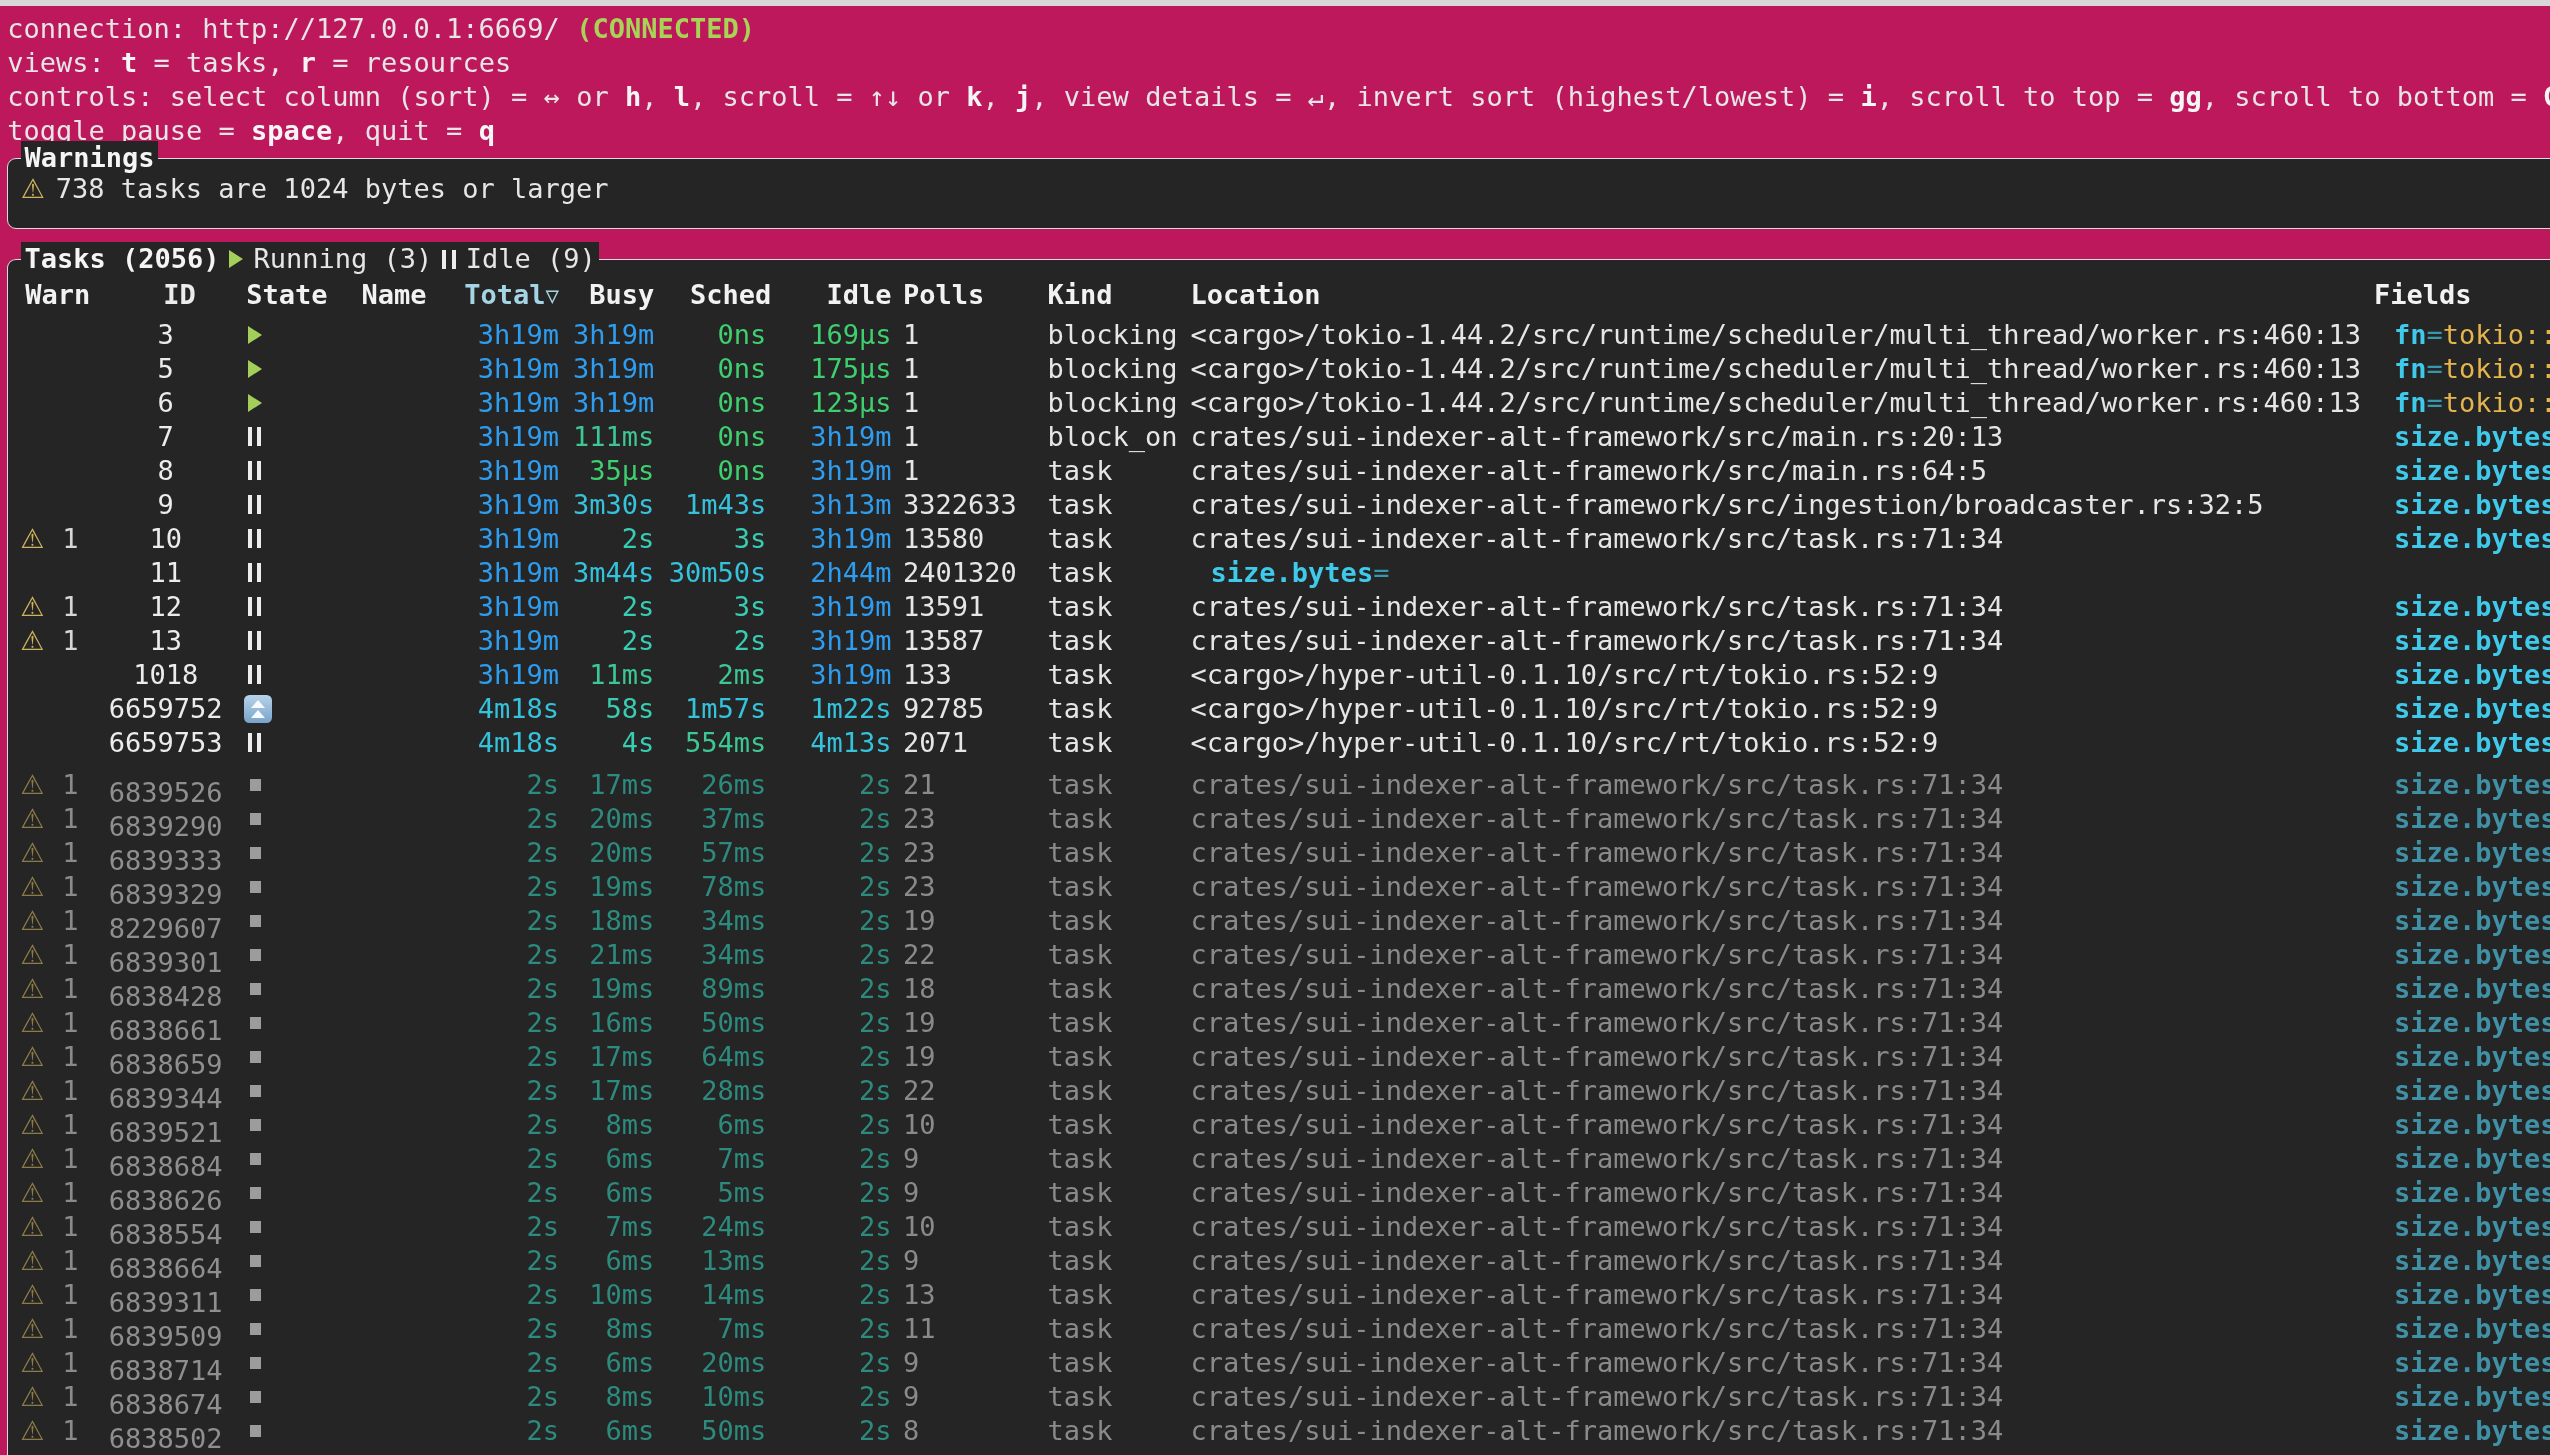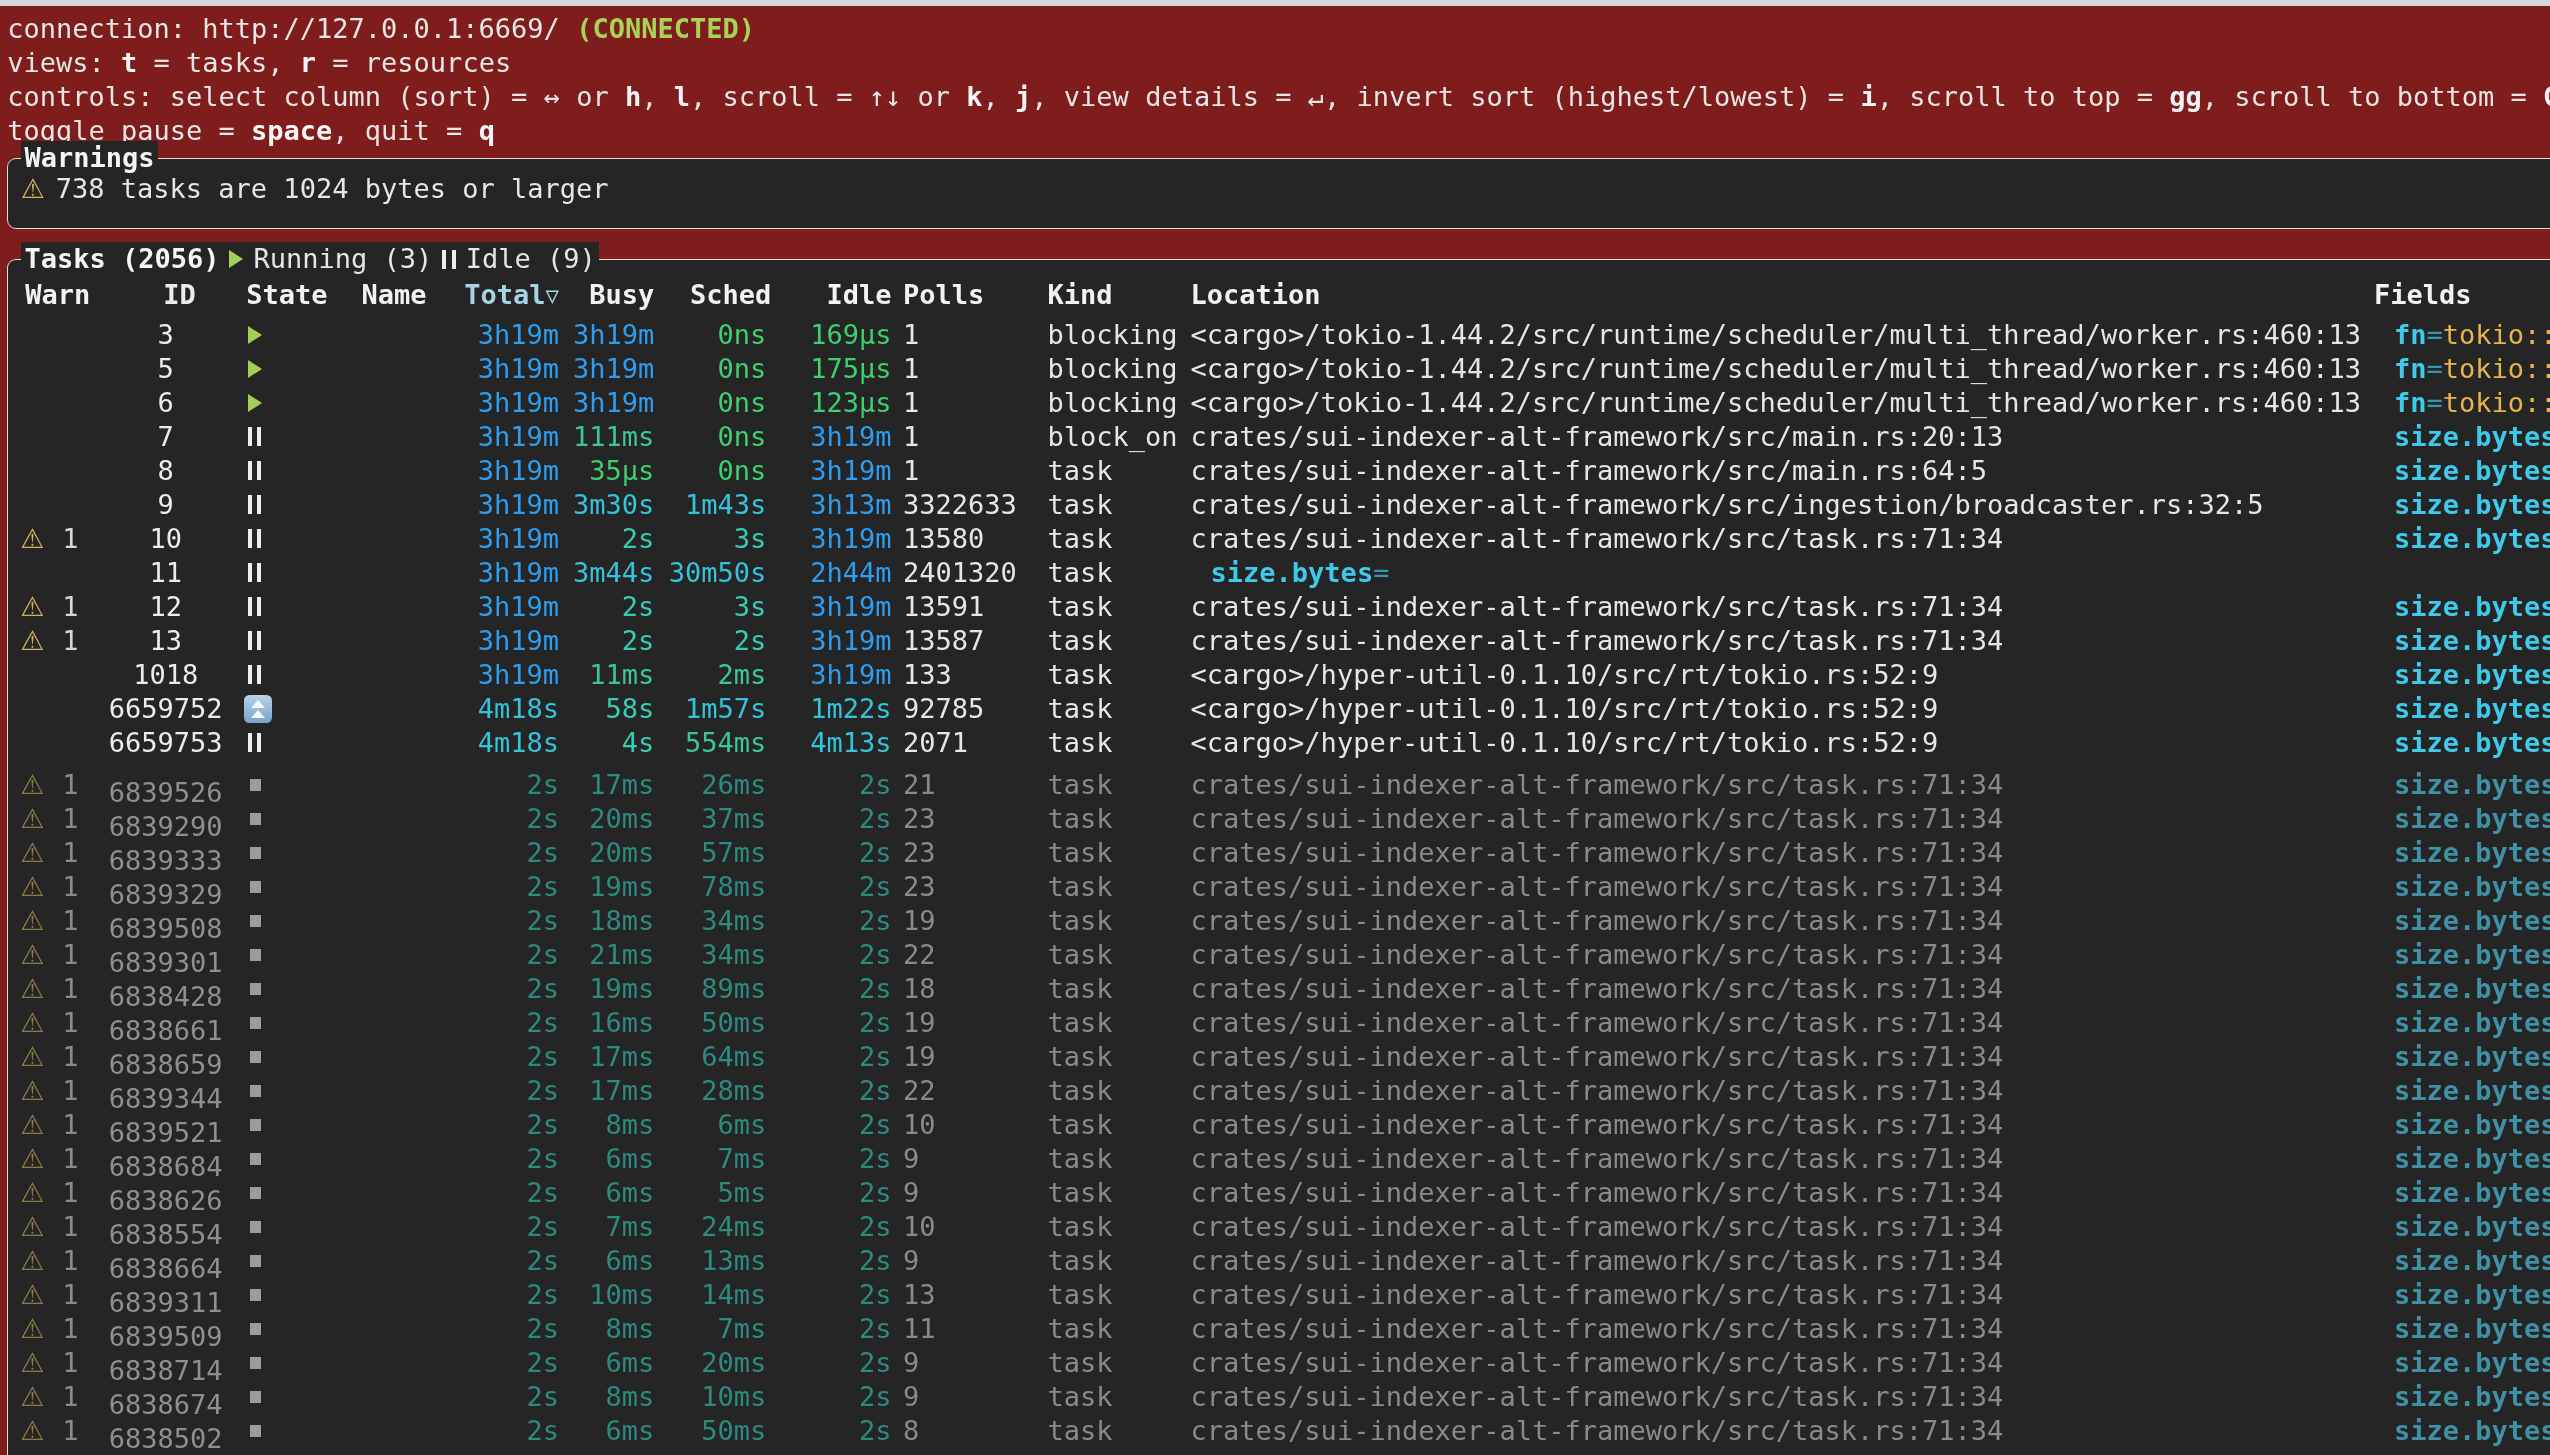--- a/index.html
+++ b/index.html
@@ -1,18 +1,18 @@
 <!DOCTYPE html>
 <html style="font-size:14.4px"><head>
 <meta charset="utf-8">
 <style>
   html,body{margin:0;padding:0;background:#1c1c1c;}
   .terminal{
     position:relative;width:2550px;height:1456px;overflow:hidden;
-    background:#7f1d1d;color:#e6e6e6;
+    background:#be185d;color:#e6e6e6;
     font-family:"DejaVu Sans Mono","DejaVu Sans",monospace;
     font-size:27px;line-height:34px;white-space:nowrap;
   }
   .top-strip{height:6.3px;background:#d8d8d8;}
   #header-lines{padding:5.4px 0 0 7.2px;}
   .hline{height:34px;}
   .seg-bold{font-weight:bold;color:#f5f5f5;}
   .seg-connected{font-weight:bold;color:#a9d356;}
 
   .panel{border:1.8px solid #dcdcdc;border-radius:9px;width:2638px;margin-left:7.2px;position:relative;background:#252525;}
@@ -388,21 +388,21 @@
             <div class="cell c-busy"><span class="dur-ms">19ms</span></div>
             <div class="cell c-sched"><span class="dur-ms">78ms</span></div>
             <div class="cell c-idle"><span class="dur-s">2s</span></div>
             <div class="cell c-polls">23</div>
             <div class="cell c-kind">task</div>
             <div class="cell c-loc">crates/sui-indexer-alt-framework/src/task.rs:71:34</div>
             <div class="cell c-fields"><span class="f-key">size.bytes</span><span class="f-eq">=</span></div>
           </div>
           <div class="trow dim">
             <div class="cell c-warn"><span class="icon-warn">⚠</span><span class="warn-count">1</span></div>
-            <div class="cell c-id">6839508</div>
+            <div class="cell c-id">8229607</div>
             <div class="cell c-state">
               <span class="icon-done"></span>
             </div>
             <div class="cell c-name"></div>
             <div class="cell c-total"><span class="dur-s">2s</span></div>
             <div class="cell c-busy"><span class="dur-ms">18ms</span></div>
             <div class="cell c-sched"><span class="dur-ms">34ms</span></div>
             <div class="cell c-idle"><span class="dur-s">2s</span></div>
             <div class="cell c-polls">19</div>
             <div class="cell c-kind">task</div>

